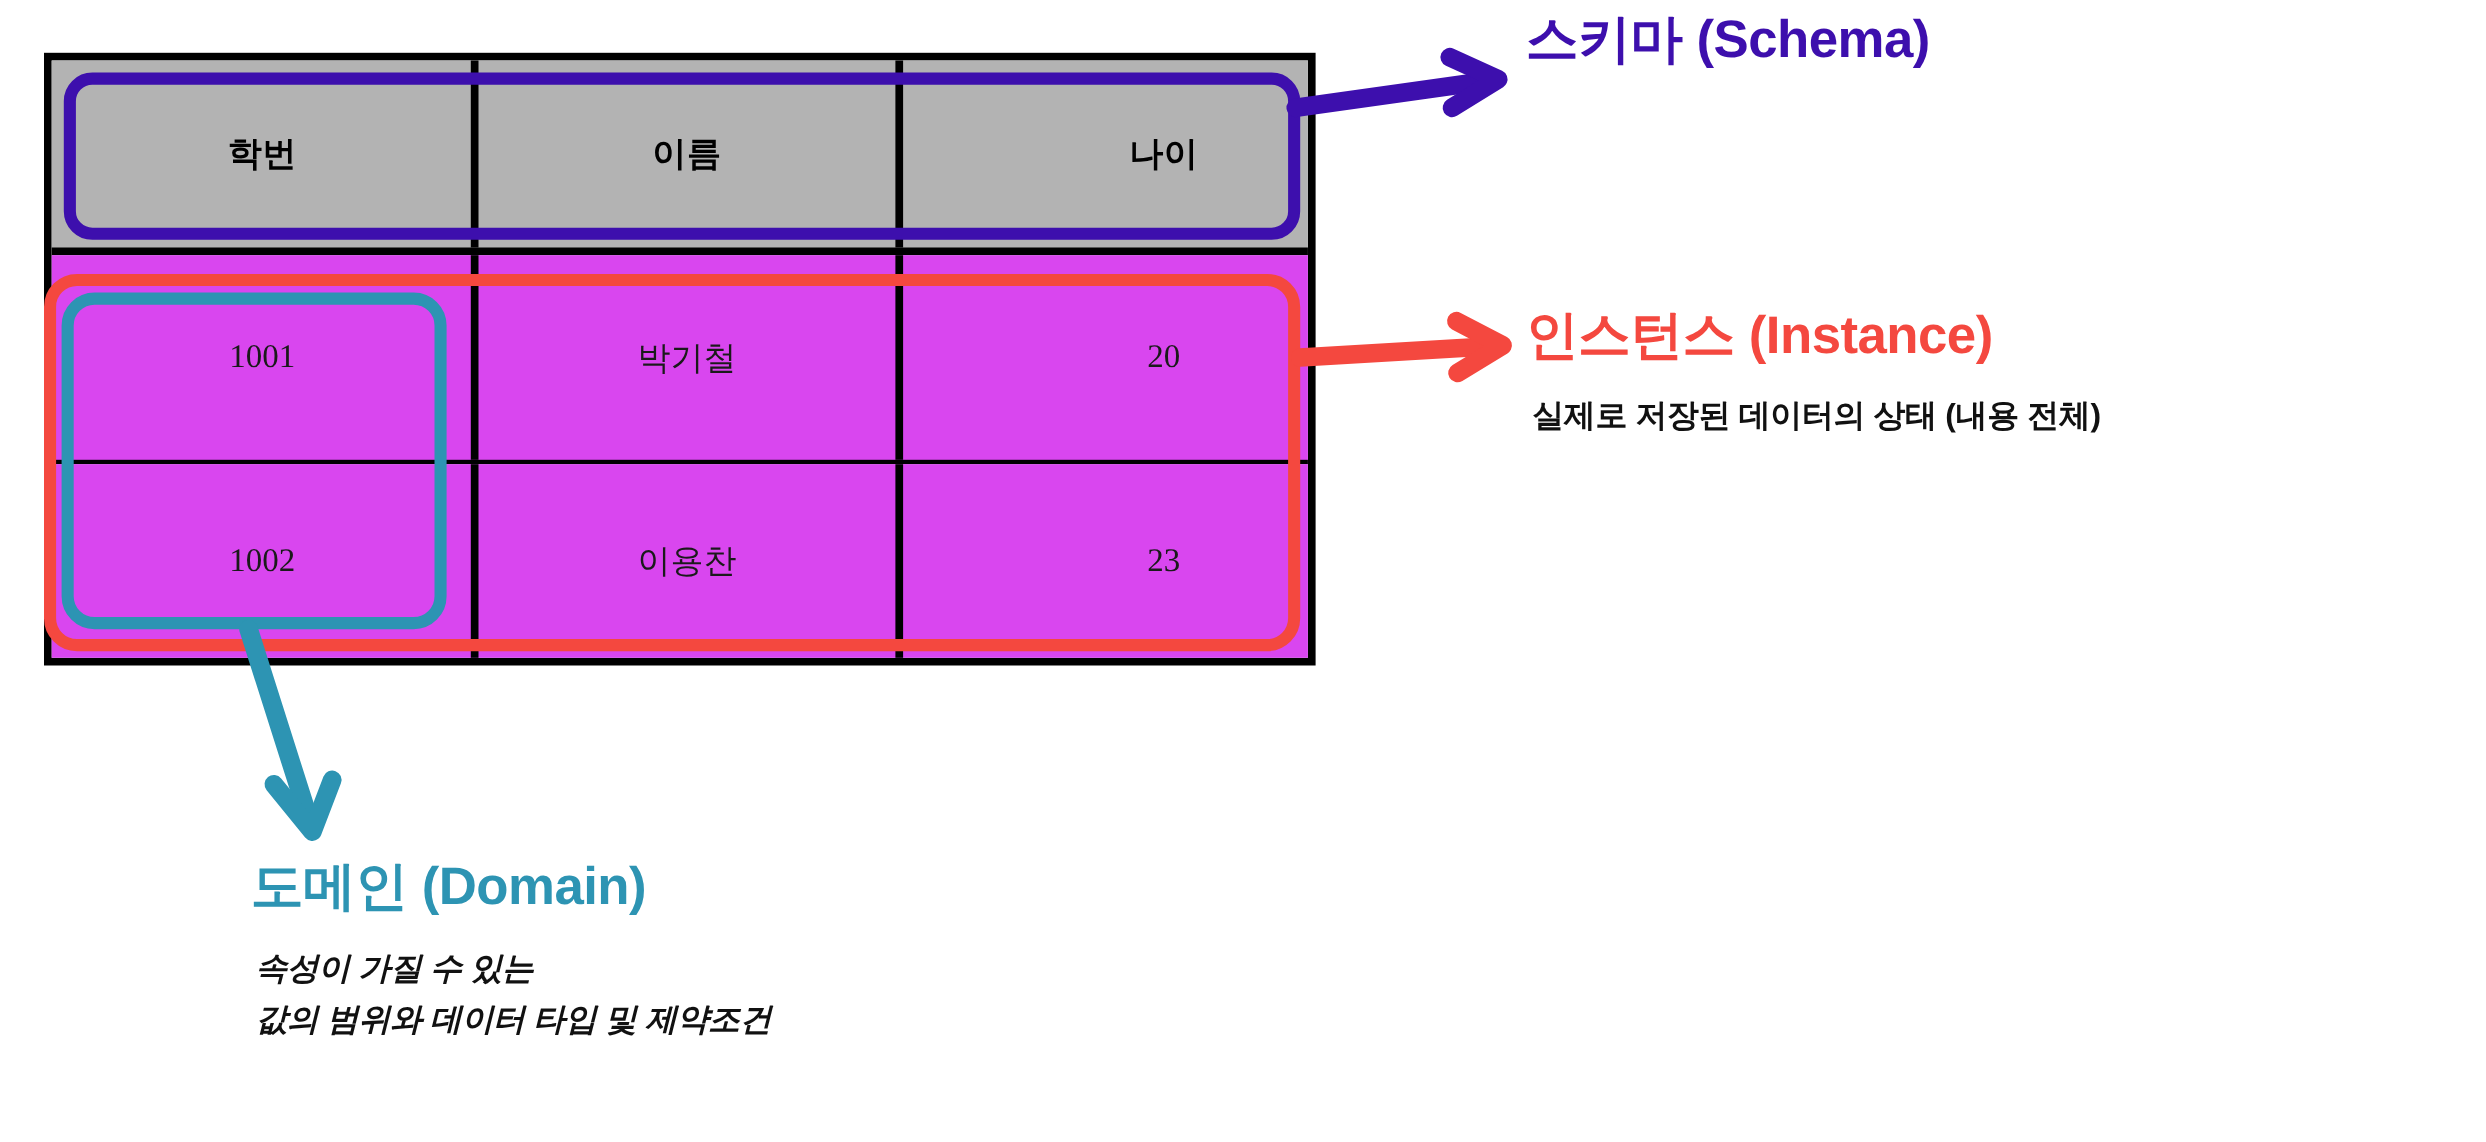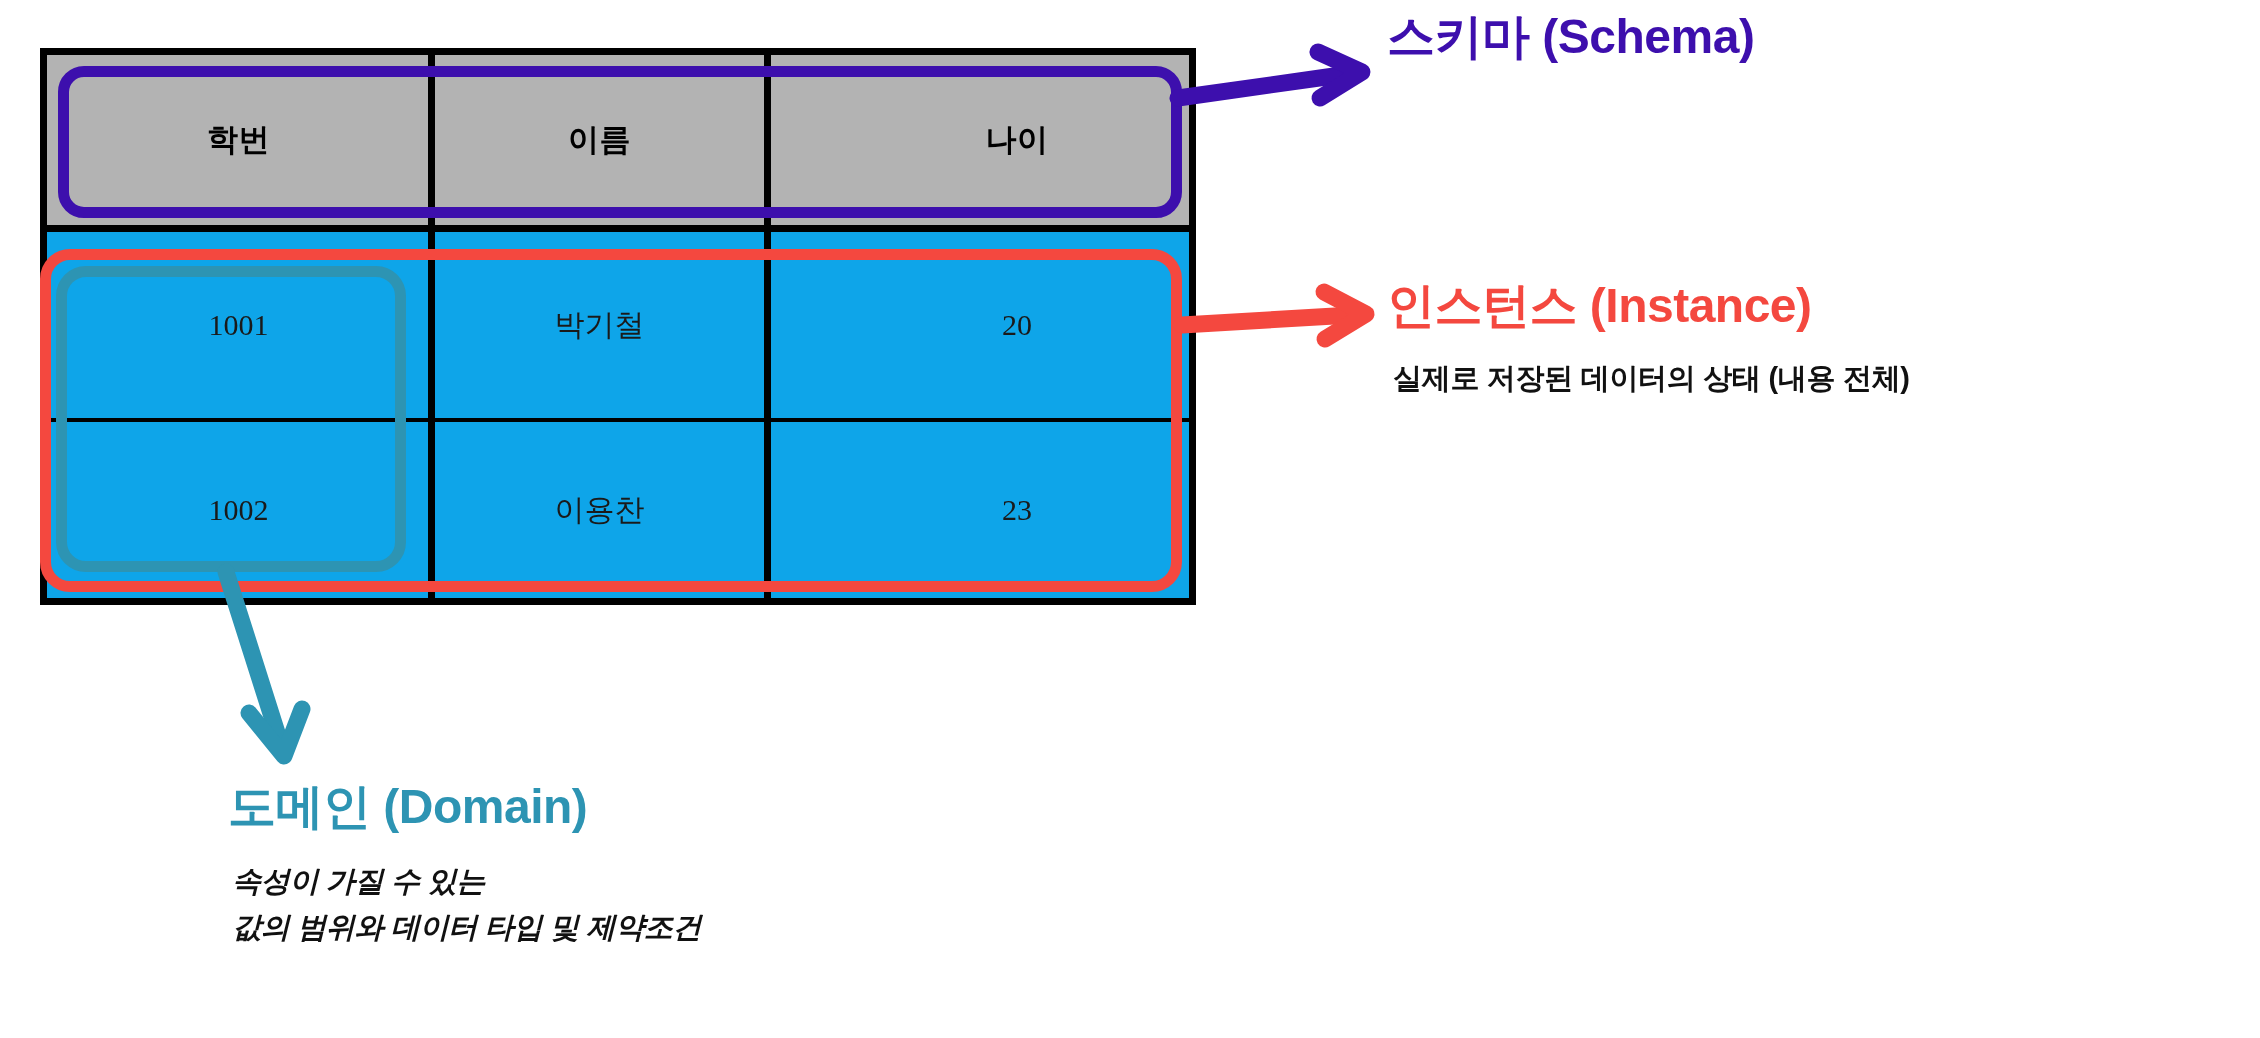--- a/index.html
+++ b/index.html
@@ -37,37 +37,37 @@
     height: 177px;
     background: #b3b3b3;
     border-bottom: 7px solid #000;
     box-sizing: border-box;
   }
   .trow {
     position: absolute;
     left: 0;
     width: 100%;
     box-sizing: border-box;
-    background: #0ea5e9;
+    background: #d946ef;
   }
   .trow-1 { top: 177px;  height: 190px; border-bottom: 4px solid #000; }
   .trow-2 { top: 367px;  height: 176px; }
 
   .cell {
     position: absolute;
     top: 0;
     height: 100%;
     display: flex;
     align-items: center;
     justify-content: center;
     box-sizing: border-box;
   }
   .col-0 { left: 0px;   width: 359px; padding-left: 24px; }
-  .col-1 { left: 381px; width: 343px; border-left: 7px solid #000; border-right: 7px solid #000; }
-  .col-2 { left: 766px; width: 380px; padding-left: 28px; }
+  .col-1 { left: 381px; width: 393px; border-left: 7px solid #000; border-right: 7px solid #000; }
+  .col-2 { left: 807px; width: 380px; padding-left: 28px; }
 
   .thead-row .cell { font-size: 31px; font-weight: 700; color: #000; letter-spacing: 0.5px; }
   .trow .cell      { font-size: 30px; font-weight: 400; color: #1a1a1a;
                      font-family: "Liberation Serif", serif; }
   .trow .cell.num  { font-family: "Liberation Serif", serif; }
 
   
   .hl {
     position: absolute;
     box-sizing: border-box;

